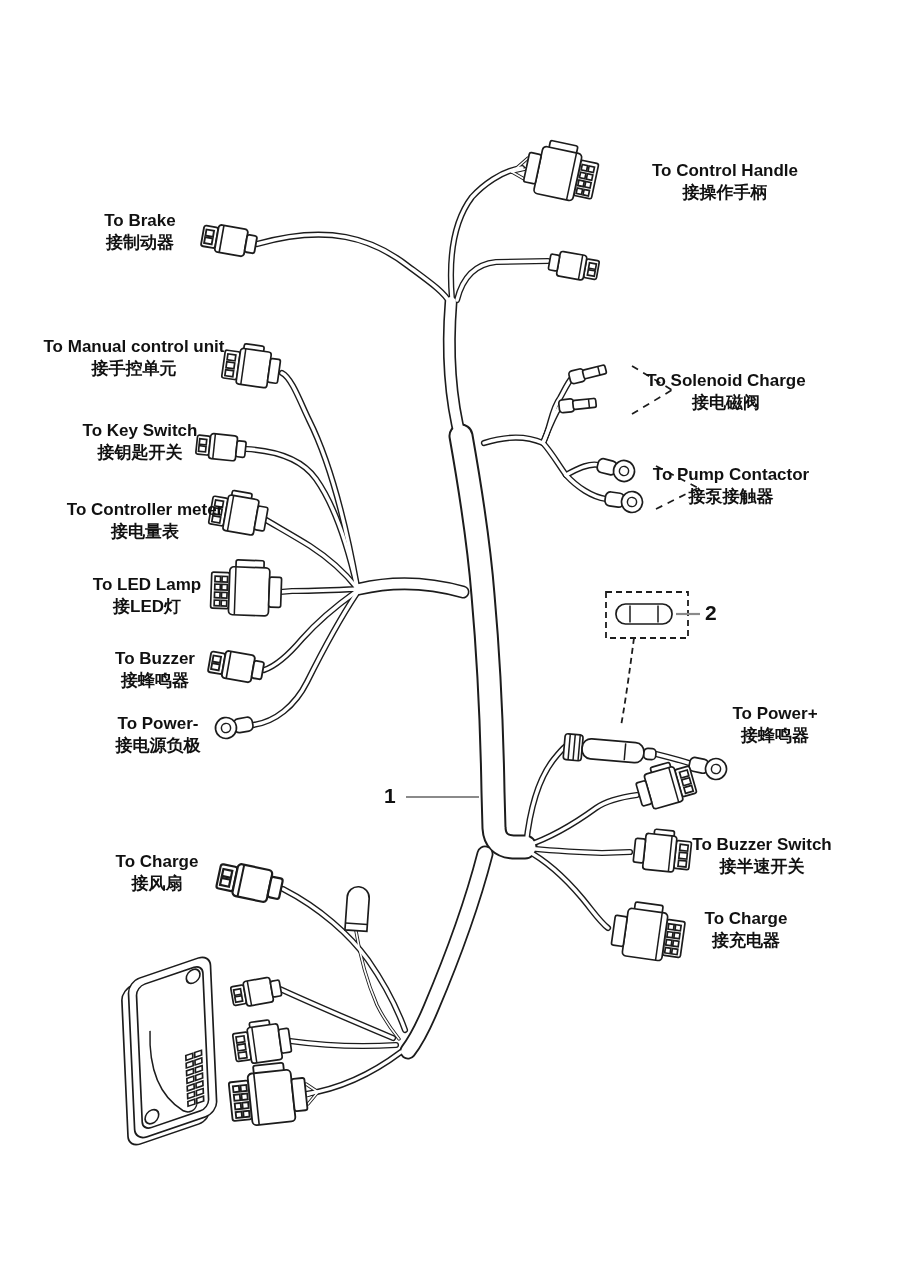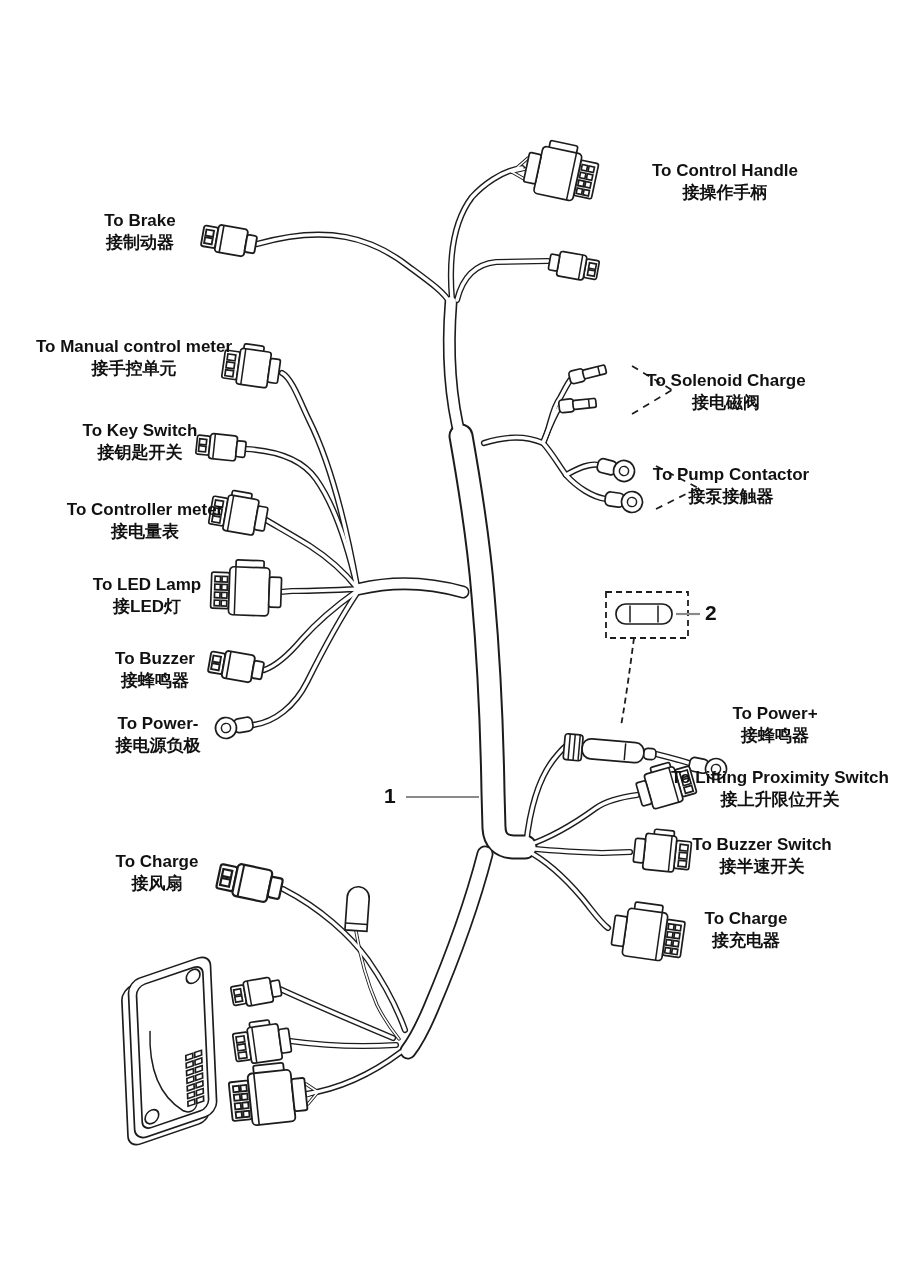--- a/index.html
+++ b/index.html
@@ -245,21 +245,21 @@
 
 <div class="label" style="left:725px;top:160px">
   <span class="en">To Control Handle</span>
   <span class="zh">接操作手柄</span>
 </div>
 <div class="label" style="left:140px;top:210px">
   <span class="en">To Brake</span>
   <span class="zh">接制动器</span>
 </div>
 <div class="label" style="left:134px;top:336px">
-  <span class="en">To Manual control meter</span>
+  <span class="en">To Manual control unit</span>
   <span class="zh">接手控单元</span>
 </div>
 <div class="label" style="left:726px;top:370px">
   <span class="en">To Solenoid Charge</span>
   <span class="zh">接电磁阀</span>
 </div>
 <div class="label" style="left:140px;top:420px">
   <span class="en">To Key Switch</span>
   <span class="zh">接钥匙开关</span>
 </div>
@@ -280,24 +280,20 @@
   <span class="zh">接蜂鸣器</span>
 </div>
 <div class="label" style="left:158px;top:713px">
   <span class="en">To Power-</span>
   <span class="zh">接电源负极</span>
 </div>
 <div class="label" style="left:775px;top:703px">
   <span class="en">To Power+</span>
   <span class="zh">接蜂鸣器</span>
 </div>
-<div class="label" style="left:780px;top:767px">
-  <span class="en">To Lifting Proximity Switch</span>
-  <span class="zh">接上升限位开关</span>
-</div>
 <div class="label" style="left:762px;top:834px">
   <span class="en">To Buzzer Switch</span>
   <span class="zh">接半速开关</span>
 </div>
 <div class="label" style="left:746px;top:908px">
   <span class="en">To Charge</span>
   <span class="zh">接充电器</span>
 </div>
 <div class="label" style="left:157px;top:851px">
   <span class="en">To  Charge</span>

